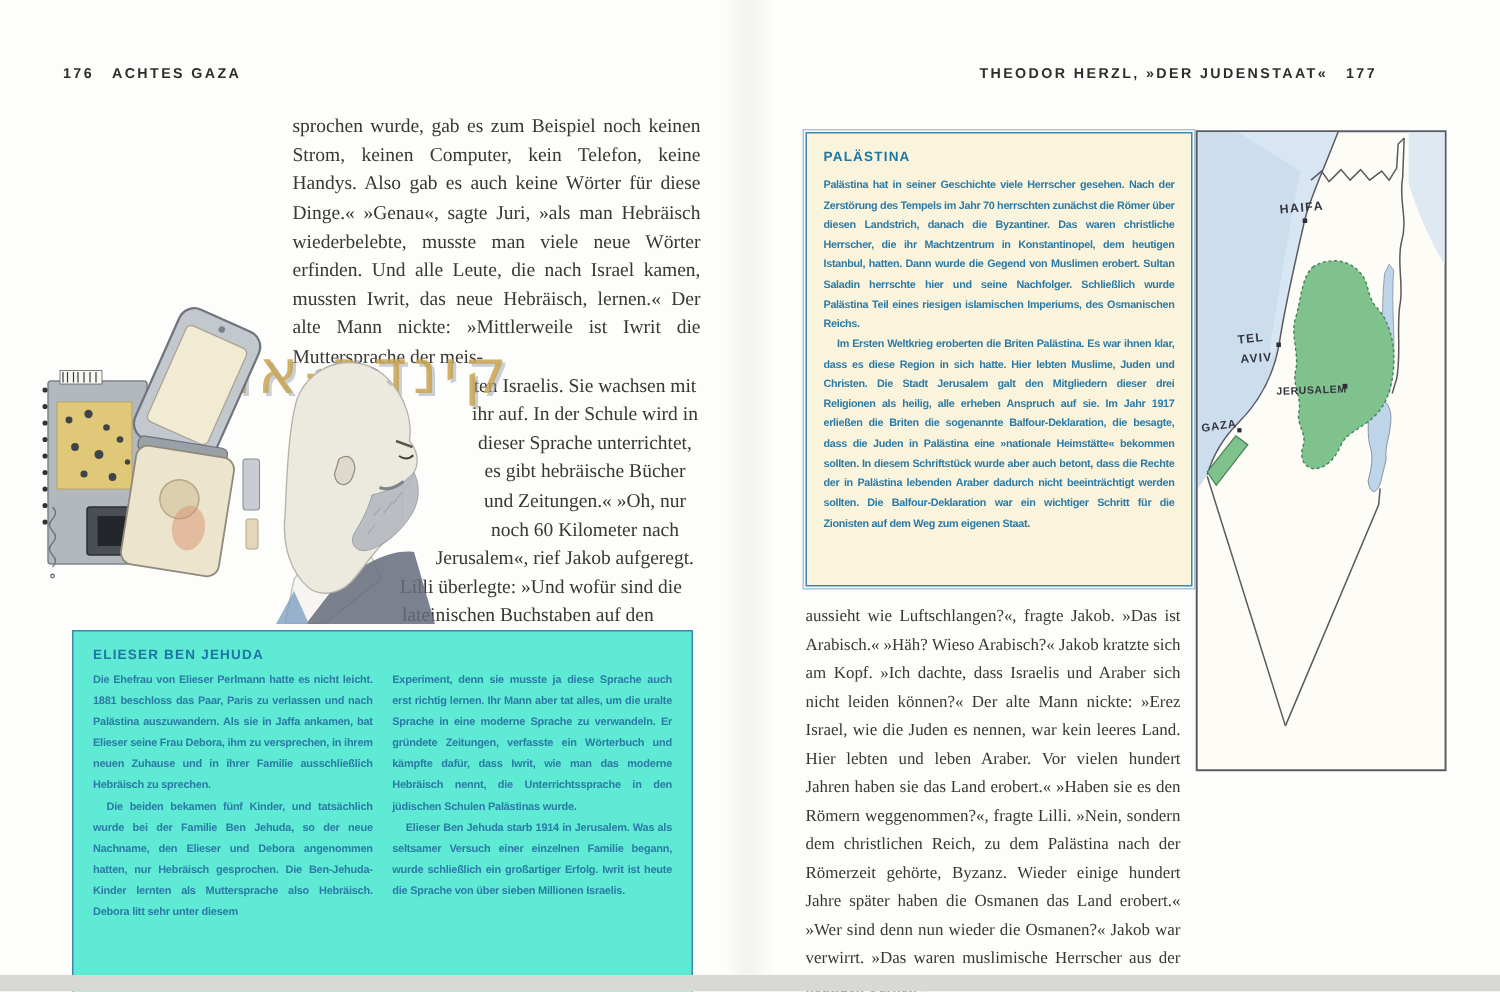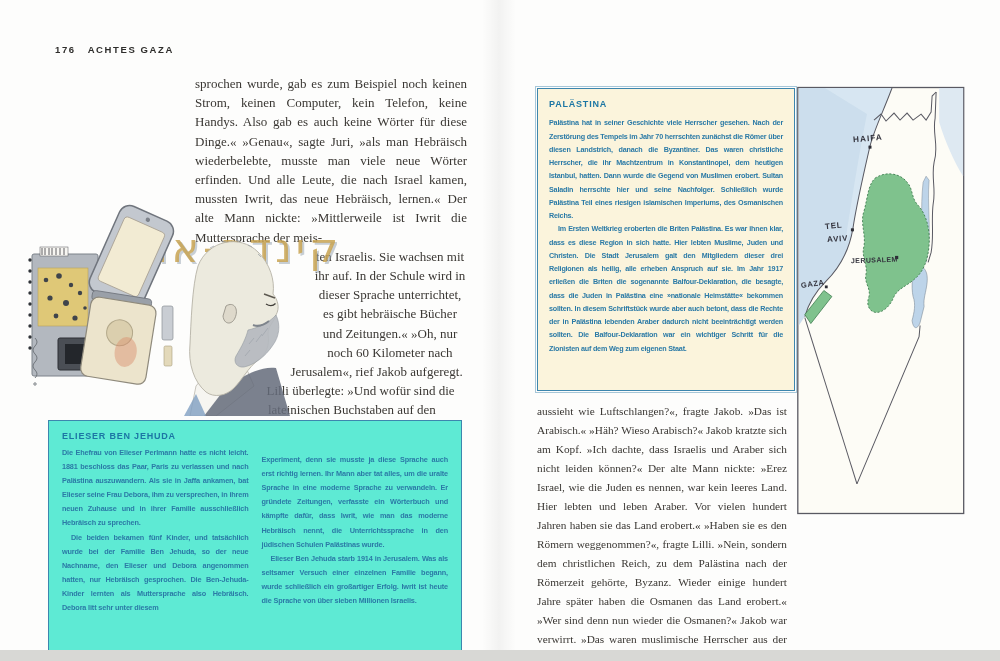--- a/index.html
+++ b/index.html
@@ -10,42 +10,42 @@
     color:#3a3733;
   }
   .spread{position:absolute;inset:0;background:#fdfdfc;}
   .bottom-edge{position:absolute;left:0;right:0;bottom:0;height:11px;background:#d8d8d5;}
   .gutter{position:absolute;top:0;bottom:11px;left:482px;width:34px;
     background:linear-gradient(90deg,rgba(0,0,0,0) 0%,rgba(0,0,0,0.045) 50%,rgba(0,0,0,0) 100%);}
 
   
   .runhead{position:absolute;top:44px;font-family:"Liberation Sans",sans-serif;
     font-size:9.5px;font-weight:bold;letter-spacing:1.6px;color:#2e2d2b;white-space:nowrap;}
-  .runhead .num{margin:0 12px 0 13px;}
+  .runhead .num{margin:0 12px 0 0;}
   .runhead-right{right:82px;}
   .runhead-right .num{margin:0 0 0 12px;}
 
   
   .left-body{position:absolute;left:195px;top:74px;width:272px;
     font-size:13px;line-height:19.2px;text-align:justify;}
   .left-body p{margin:0;}
   .wrapzone{overflow:visible;}
   .illu-spacer{float:left;width:118px;height:205px;shape-margin:6px;
     shape-outside:polygon(0 0,100% 0,95% 48%,52% 60%,30% 74%,22% 100%,0 100%);}
   .partB{text-align:center;}
 
   
   .infobox{position:absolute;box-sizing:border-box;
     font-family:"Liberation Sans",sans-serif;font-weight:bold;color:#2b7aa6;}
   .infobox .ib-title{font-size:9px;letter-spacing:0.8px;margin:0 0 5px 0;color:#1c76a4;}
   .infobox p{margin:0;text-align:justify;}
   .infobox p.indent{text-indent:9px;}
   .box-blue{left:48px;top:420px;width:414px;height:284px;
     background:#5eead4;border:1.5px solid #3d86ae;padding:10px 13px;}
-  .box-blue .cols{display:flex;gap:13px;font-size:7.3px;line-height:14.1px;letter-spacing:-0.15px;align-items:center;}
+  .box-blue .cols{display:flex;gap:13px;font-size:7.3px;line-height:14.1px;letter-spacing:-0.15px;}
   .box-blue .col{flex:1;}
   .box-cream{left:537px;top:88px;width:258px;height:303px;overflow:hidden;
     background:#fbf4dc;border:1.5px solid #3d86ae;
     outline:1px solid rgba(61,134,174,.45);outline-offset:1.5px;
     padding:9px 11px;font-size:7.2px;line-height:13.25px;letter-spacing:-0.2px;}
 
   
   .right-body{position:absolute;left:537px;top:402px;width:250px;
     font-size:11.3px;line-height:19px;text-align:justify;}
 
@@ -56,20 +56,23 @@
   svg text.maplbl{font-family:"Liberation Sans",sans-serif;font-weight:bold;fill:#34343e;}
   svg text.hebrew{font-family:"DejaVu Sans",sans-serif;}
 </style>
 </head>
 <body>
 
 <div class="spread">
 
   <div class="runhead" style="left:42px;">
     <span class="num">176</span><span>ACHTES GAZA</span>
+  </div>
+  <div class="runhead runhead-right">
+    <span>THEODOR HERZL, »DER JUDENSTAAT«</span><span class="num">177</span>
   </div>
 
   <div class="left-body">
     <p>sprochen wurde, gab es zum Beispiel noch keinen Strom, keinen Computer, kein Telefon, keine Handys. Also gab es auch keine Wörter für diese Dinge.« »Genau«, sagte Juri, »als man Hebräisch wiederbelebte, musste man viele neue Wörter erfinden. Und alle Leute, die nach Israel kamen, mussten Iwrit, das neue Hebräisch, lernen.« Der alte Mann nickte: »Mittlerweile ist Iwrit die Muttersprache der meis-</p>
     <div class="wrapzone">
       <div class="illu-spacer"></div>
       <p class="partB">ten Israelis. Sie wachsen mit ihr auf. In der Schule wird in dieser Sprache unterrichtet, es gibt hebräische Bücher und Zeitungen.« »Oh, nur noch 60 Kilometer nach Jerusalem«, rief Jakob aufgeregt. Lilli überlegte: »Und wofür sind die lateinischen Buchstaben auf den Schildern?« »Das ist für die Touristen, die kein Hebräisch können.« »Und die andere Schrift, die</p>
     </div>
   </div>
 

